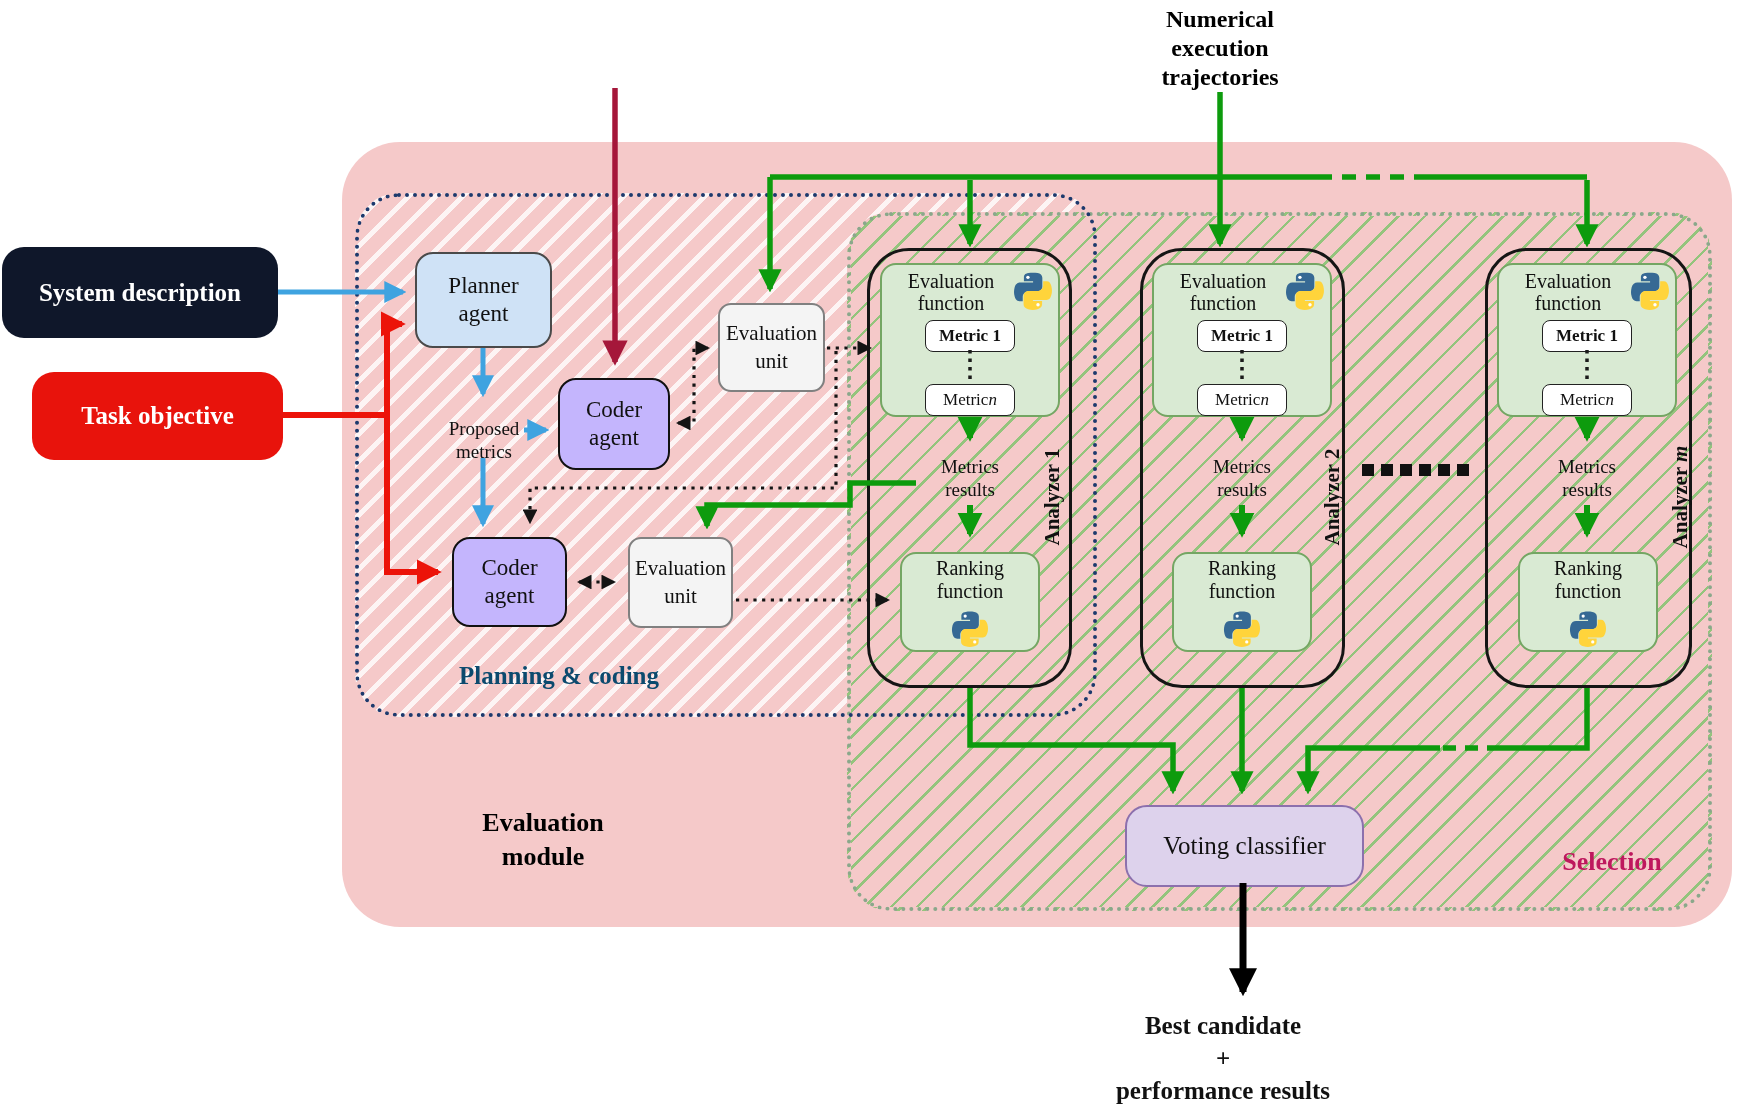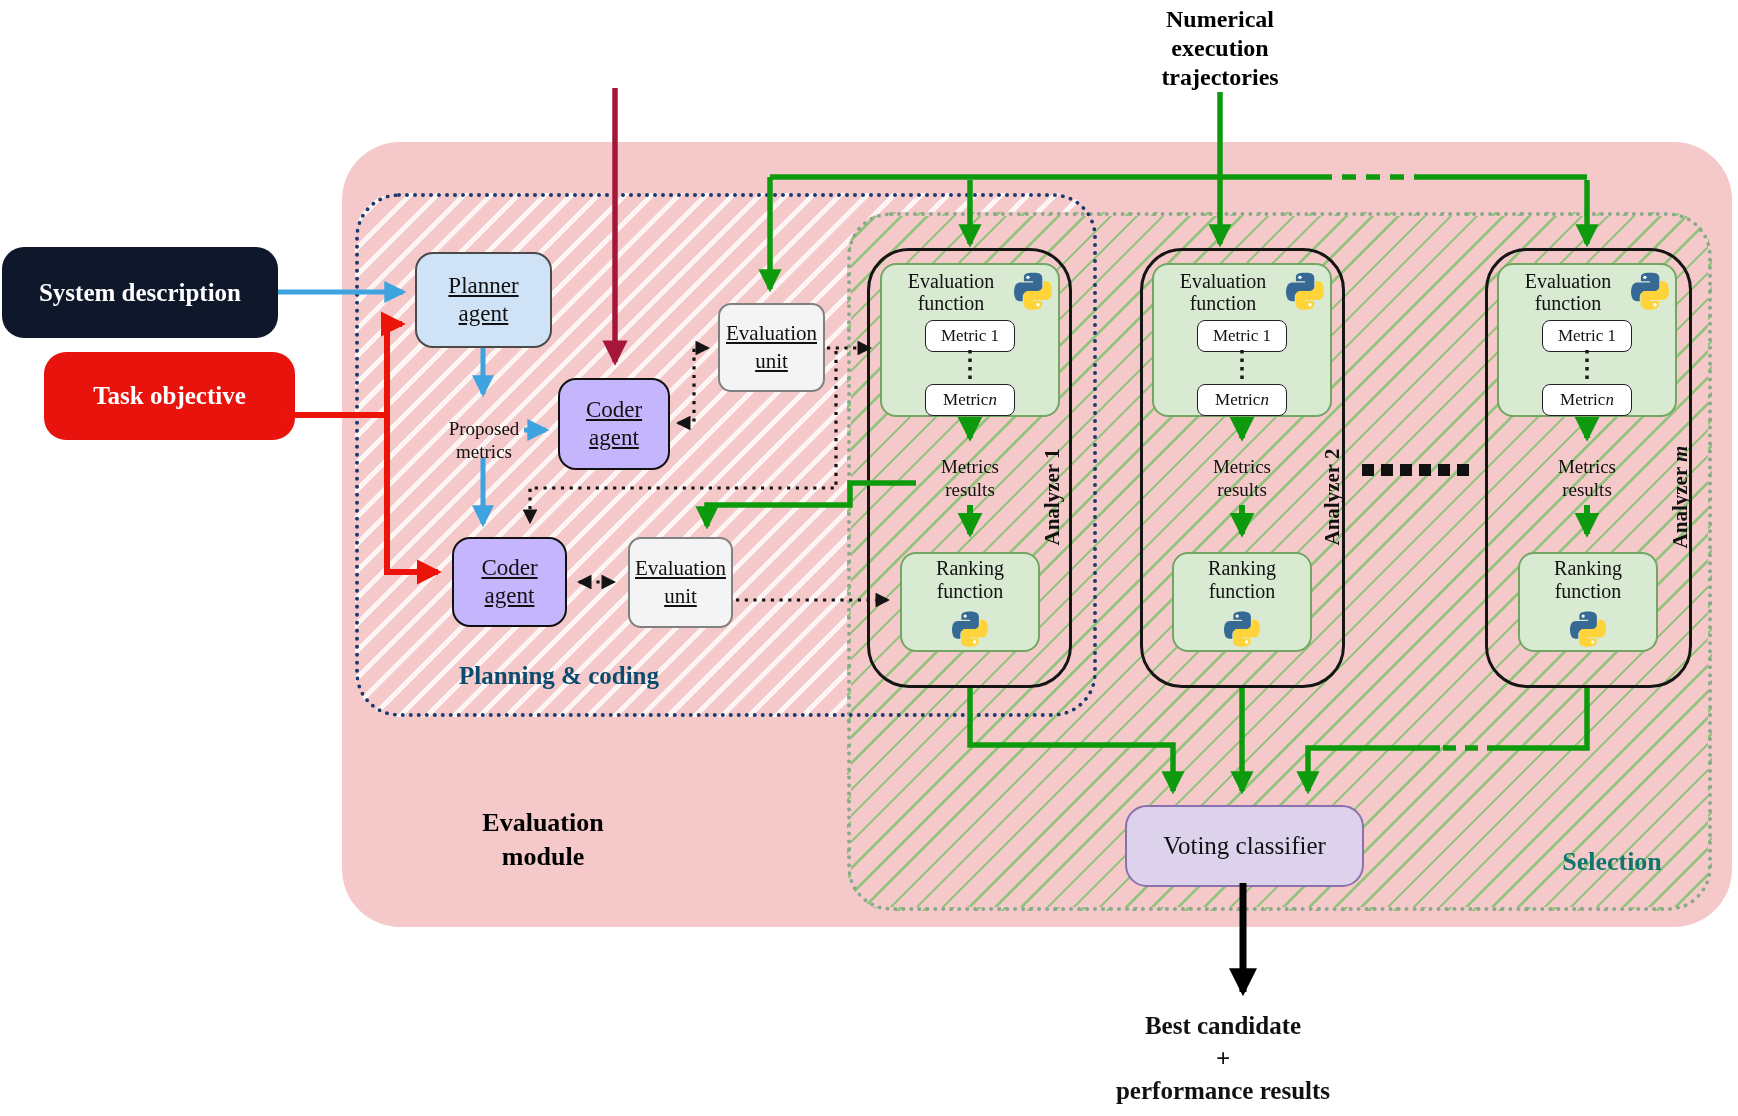--- a/index.html
+++ b/index.html
@@ -18,29 +18,29 @@
     background:repeating-linear-gradient(135deg, rgba(255,255,255,.8) 0 5px, transparent 5px 19px);}
   .selection-region{left:847px;top:212px;width:865px;height:699px;border-radius:44px;box-sizing:border-box;
     border:4px dotted #8aa88b;
     background:repeating-linear-gradient(135deg, transparent 0 16px, #94c47d 16px 18.5px),#f5c9c9;}
   .planning-border{left:355px;top:193px;width:742px;height:524px;border-radius:44px;box-sizing:border-box;
     border:4px dotted #1d3a6d;background:transparent;}
 
   .region-label{font-weight:bold;}
   .planning-label{left:389px;top:662px;width:340px;font-size:25px;color:#0c4a6e;text-align:center;}
   .module-label{left:413px;top:806px;width:260px;font-size:26px;color:#000;text-align:center;line-height:1.3;}
-  .selection-label{left:1512px;top:847px;width:200px;font-size:26px;color:#0f766e;text-align:center;}
+  .selection-label{left:1512px;top:847px;width:200px;font-size:26px;color:#be185d;text-align:center;}
 
   
   .input-box{border-radius:22px;color:#fff;font-weight:bold;font-size:25px;}
   .sysdesc{left:2px;top:247px;width:276px;height:91px;background:#0f172a;}
-  .taskobj{left:32px;top:352px;width:251px;height:88px;background:#e8130c;margin-left:12px;}
-
-  
-  .node{box-sizing:border-box;line-height:1.22;text-decoration:underline;}
+  .taskobj{left:32px;top:372px;width:251px;height:88px;background:#e8130c;}
+
+  
+  .node{box-sizing:border-box;line-height:1.22;}
   .planner{left:415px;top:252px;width:137px;height:96px;background:#cfe2f6;border:2px solid #4a4a4a;border-radius:18px;font-size:23px;}
   .coder{background:#c4b5fd;border:2.5px solid #111;border-radius:18px;font-size:23px;}
   .coder1{left:558px;top:378px;width:112px;height:92px;}
   .coder2{left:452px;top:537px;width:115px;height:90px;}
   .evalunit{background:#f4f4f4;border:2px solid #808080;border-radius:13px;font-size:21px;line-height:1.3;}
   .evalunit1{left:718px;top:303px;width:107px;height:89px;}
   .evalunit2{left:628px;top:537px;width:105px;height:91px;}
   .proposed{left:424px;top:418px;width:120px;font-size:19px;text-align:center;line-height:1.2;}
 
   
@@ -50,21 +50,21 @@
   .bottom-label{left:1073px;top:1010px;width:300px;font-weight:bold;font-size:25px;text-align:center;line-height:1.3;}
 
   
   .analyzer{box-sizing:border-box;border:3px solid #151515;border-radius:42px;background:transparent;width:205px;height:440px;top:248px;}
   .an1{left:867px;} .an2{left:1140px;} .anm{left:1485px;width:207px;}
   .an-label{width:170px;height:26px;font-weight:bold;font-size:21px;text-align:center;transform:rotate(-90deg);}
   .evalfn{width:180px;height:154px;top:263px;background:#d9ead3;border:2px solid #74a663;border-radius:16px;box-sizing:border-box;}
   .evalfn .fn-title{position:absolute;left:8px;top:5px;width:122px;font-size:20px;line-height:1.12;text-align:center;}
   .evalfn .py{position:absolute;right:5px;top:6px;}
   .metric{position:absolute;left:50%;transform:translateX(-50%);width:88px;height:30px;background:#fff;border:1.6px solid #222;border-radius:8px;font-size:17px;display:flex;align-items:center;justify-content:center;}
-  .m1{top:55px;} .mn{top:119px;}
+  .m1{top:55px;font-weight:bold;} .mn{top:119px;}
   .mresults{width:130px;font-size:19px;line-height:1.2;text-align:center;top:456px;}
   .rankfn{width:140px;height:100px;top:552px;background:#d9ead3;border:2px solid #74a663;border-radius:16px;box-sizing:border-box;}
   .rankfn .fn-title{position:absolute;left:0;top:3px;width:100%;font-size:20px;line-height:1.15;text-align:center;}
   .rankfn .py{position:absolute;left:50%;transform:translateX(-50%);bottom:2px;}
 
   .ellipsis{left:1362px;top:464px;display:flex;gap:7px;}
   .ellipsis span{width:12px;height:12px;background:#111;display:block;}
 
   
   .voting{left:1125px;top:805px;width:235px;height:78px;background:#ddd2ec;border:2px solid #8c70ad;border-radius:22px;font-size:25px;}

